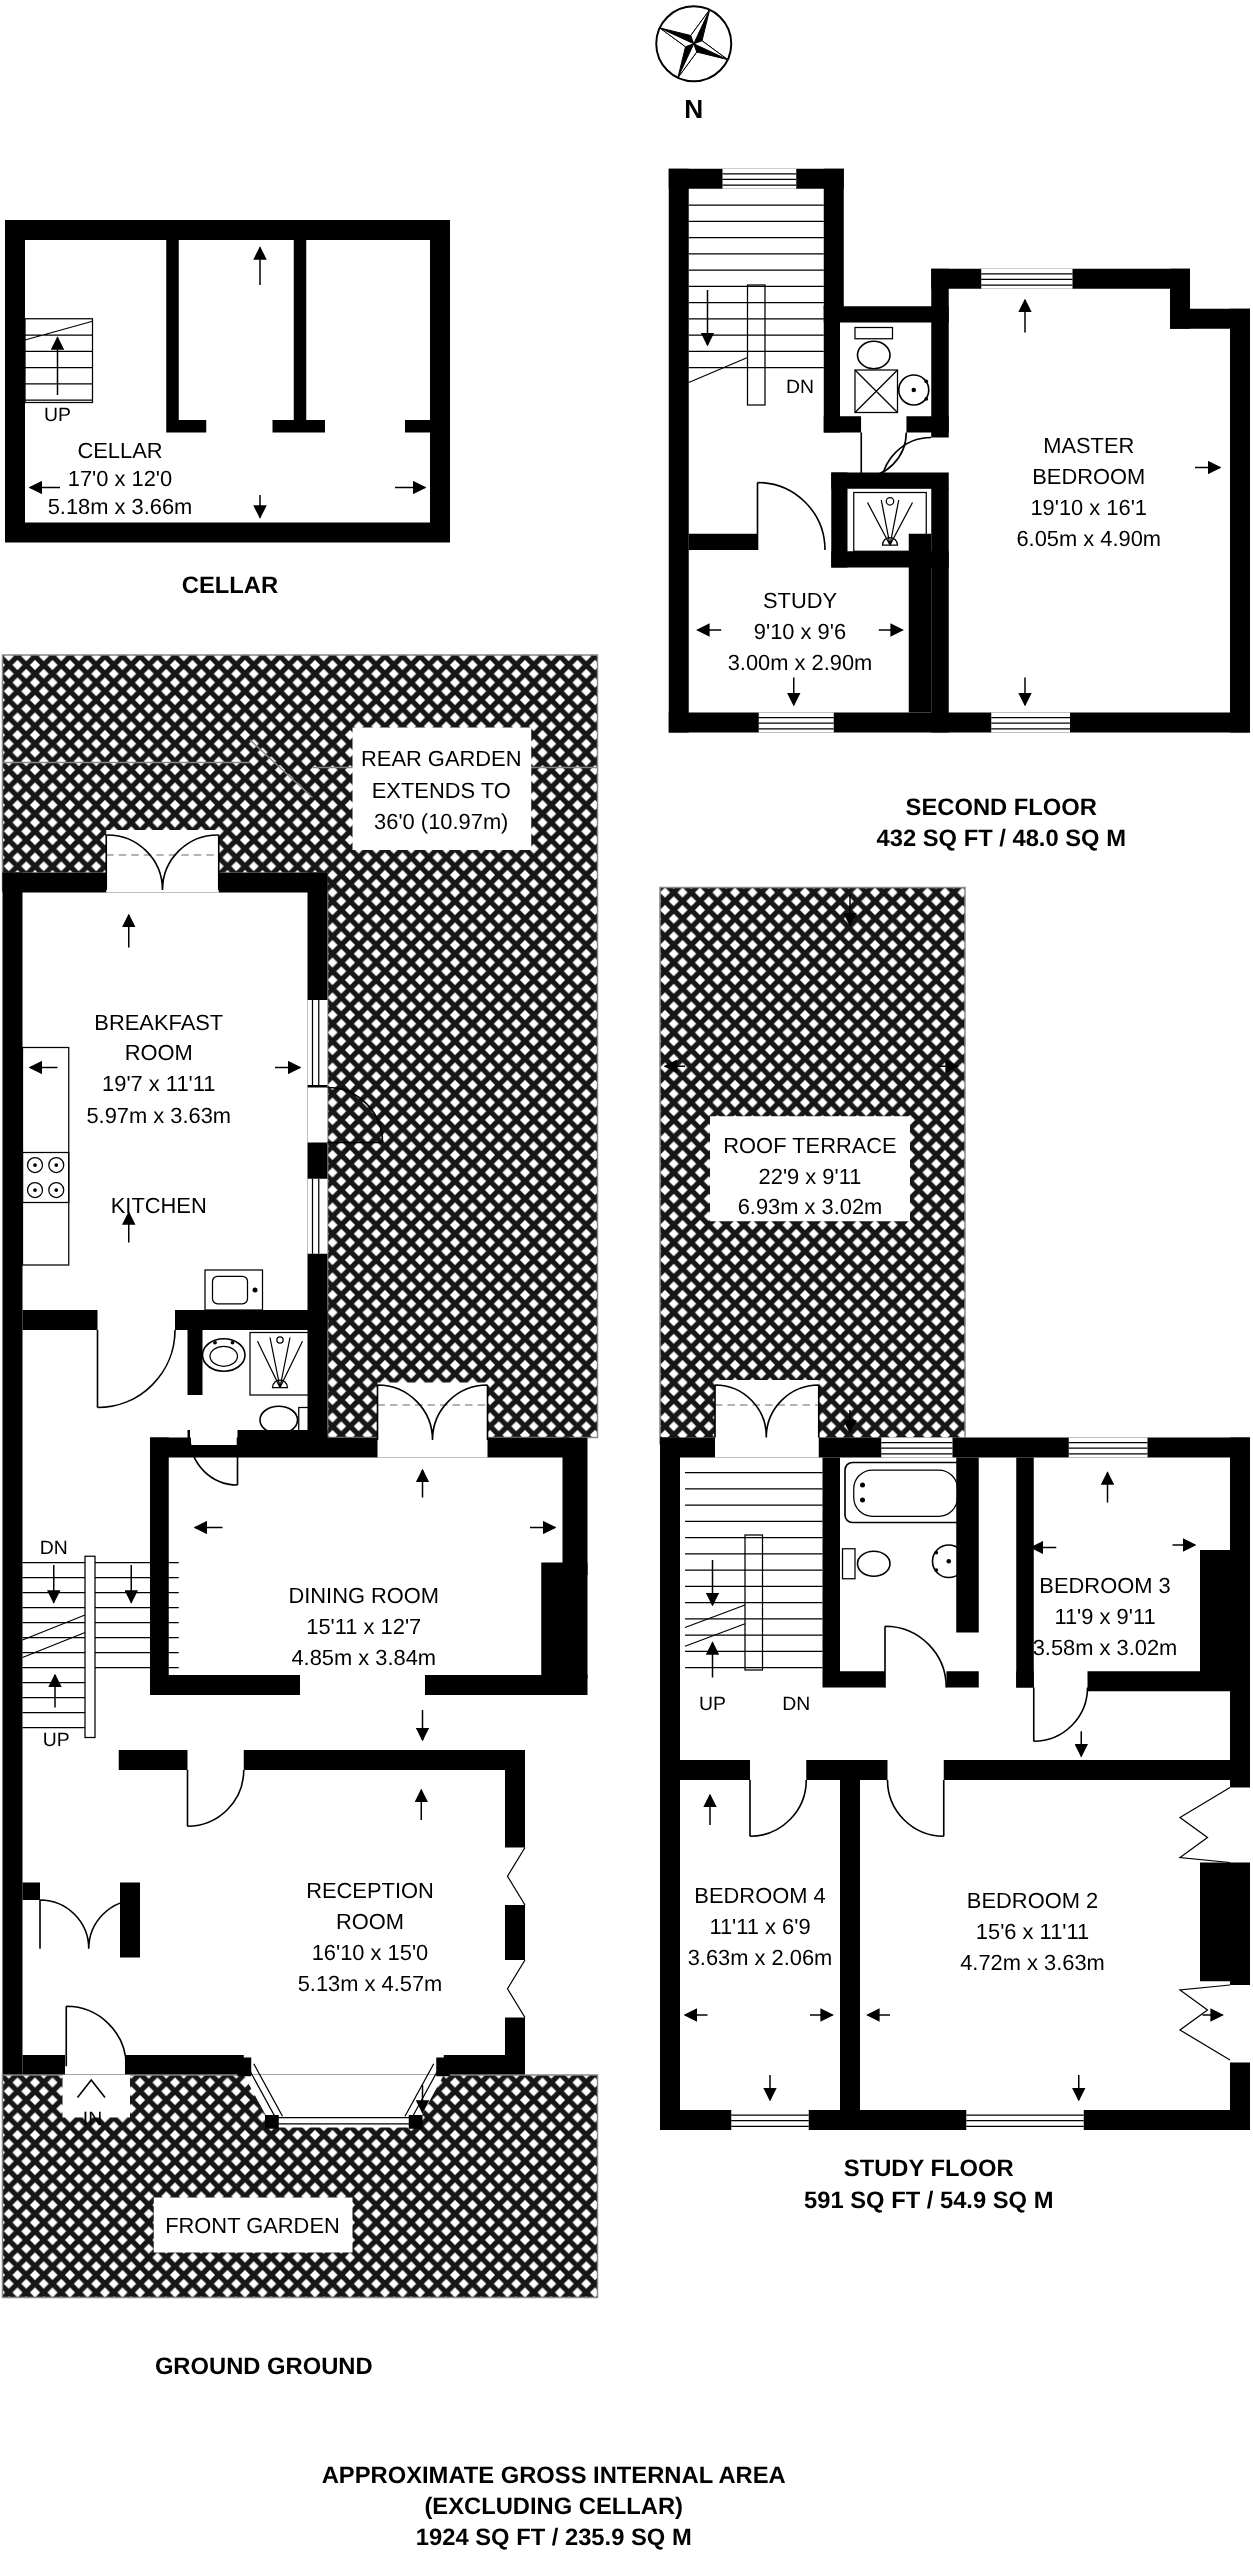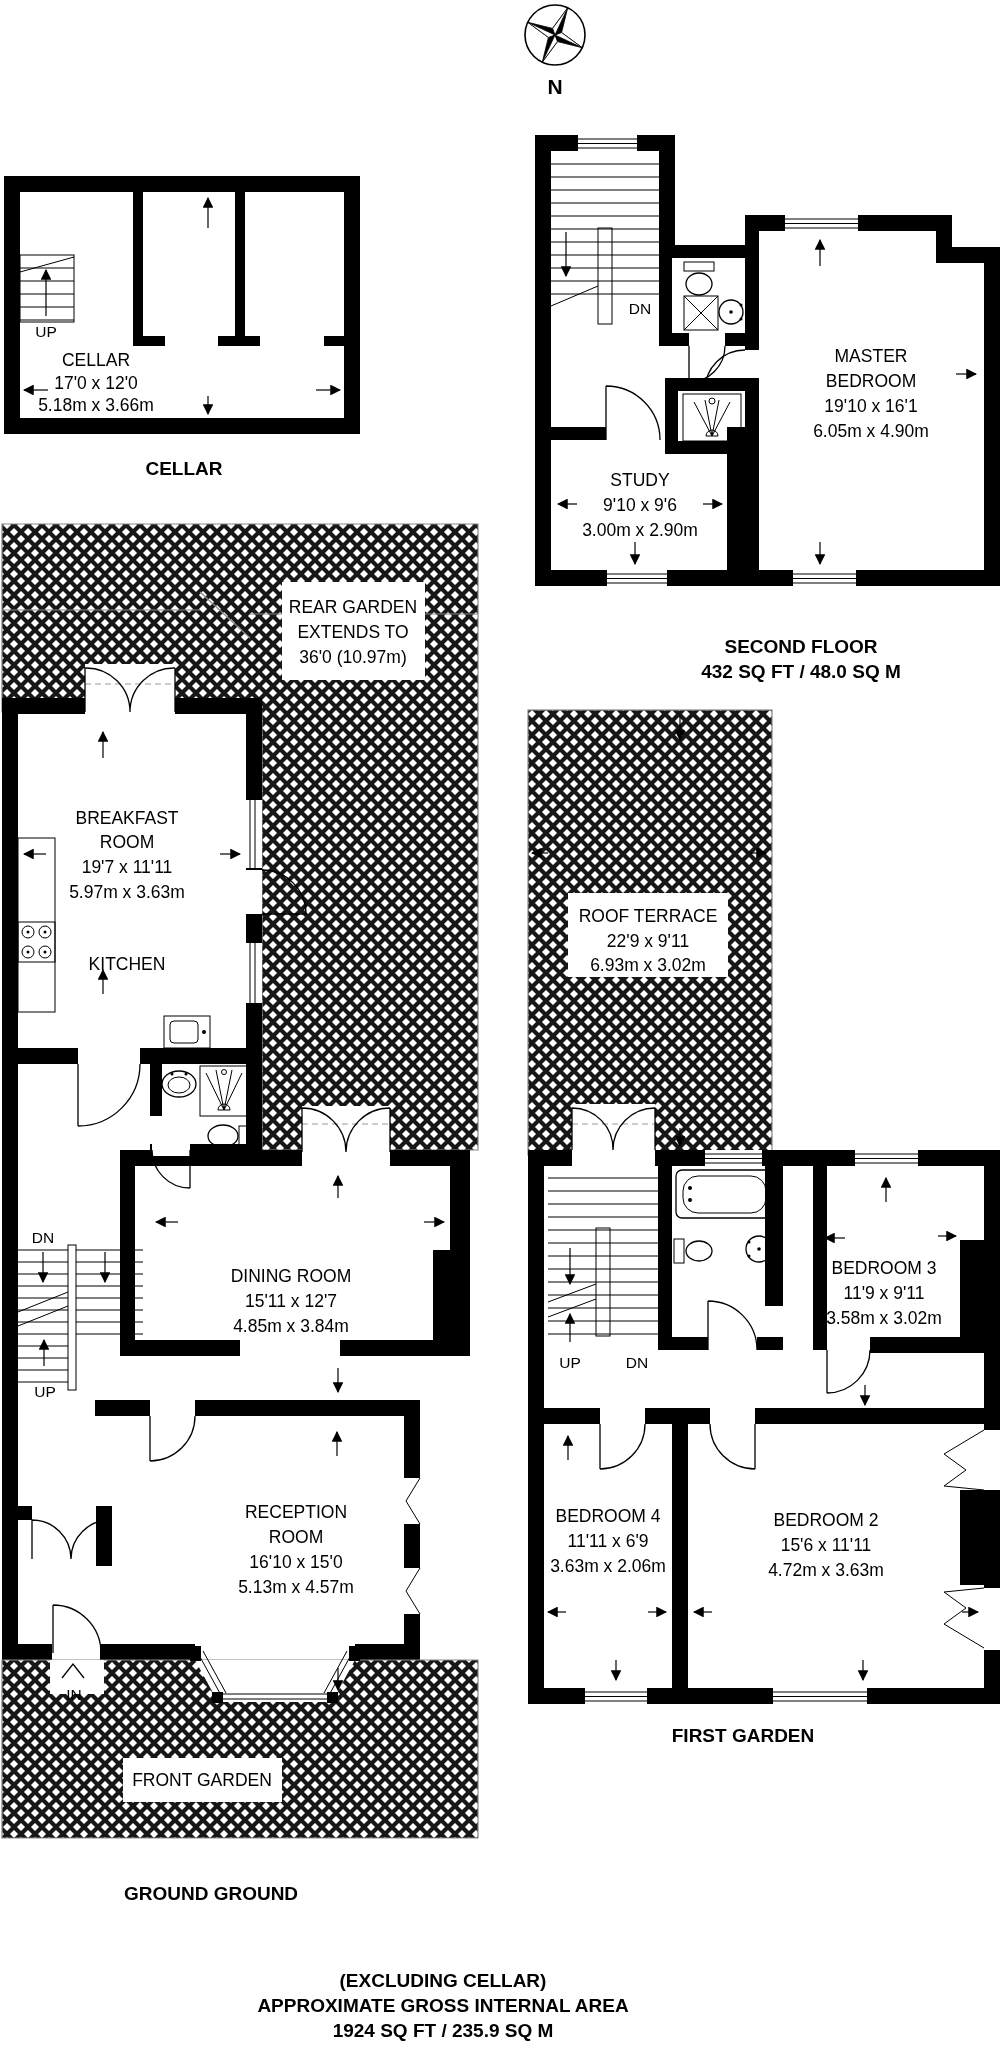--- a/index.html
+++ b/index.html
@@ -512,22 +512,23 @@
       <line class="dim" x1="865" y1="1385" x2="865" y2="1405" marker-end="url(#ah-f)"></line>
       <line class="dim" x1="566" y1="1612" x2="548" y2="1612" marker-end="url(#ah-f)"></line>
       <line class="dim" x1="648" y1="1612" x2="666" y2="1612" marker-end="url(#ah-f)"></line>
       <line class="dim" x1="712" y1="1612" x2="694" y2="1612" marker-end="url(#ah-f)"></line>
       <line class="dim" x1="962" y1="1612" x2="978" y2="1612" marker-end="url(#ah-f)"></line>
       <line class="dim" x1="616" y1="1660" x2="616" y2="1680" marker-end="url(#ah-f)"></line>
       <line class="dim" x1="863" y1="1660" x2="863" y2="1680" marker-end="url(#ah-f)"></line>
     </g>
   </svg>
   <div class="caption" style="left:543px;top:1723px;width:400px">
-    <div>FIRST GARDEN</div>
+    <div>STUDY FLOOR</div>
+    <div>591 SQ FT / 54.9 SQ M</div>
   </div>
 
   <div class="caption" style="left:143px;top:1968px;width:600px">
+    <div>APPROXIMATE GROSS INTERNAL AREA</div>
     <div>(EXCLUDING CELLAR)</div>
-    <div>APPROXIMATE GROSS INTERNAL AREA</div>
     <div>1924 SQ FT / 235.9 SQ M</div>
   </div>
 
 </div>
 
 </body></html>

